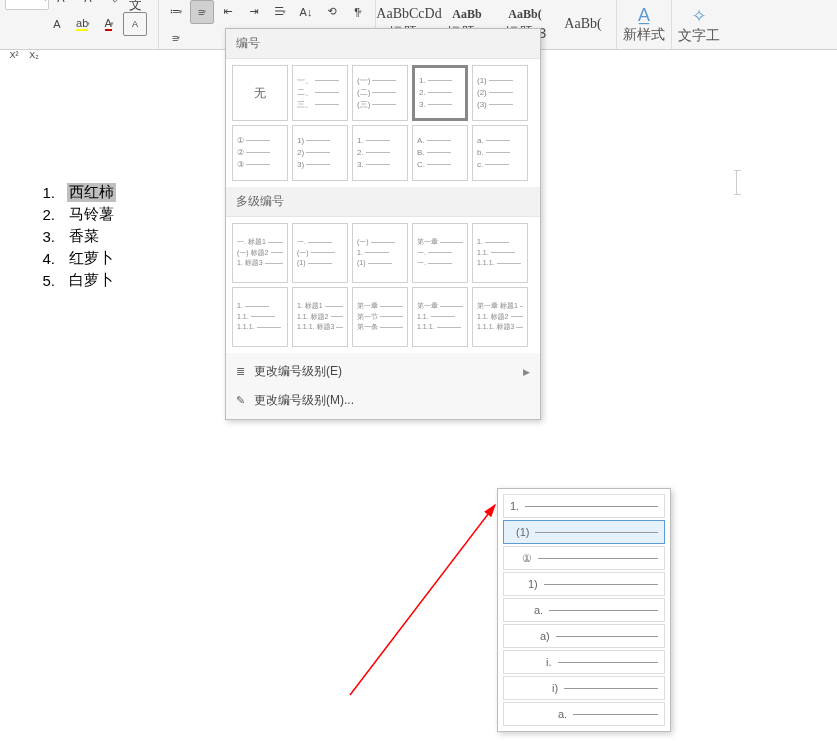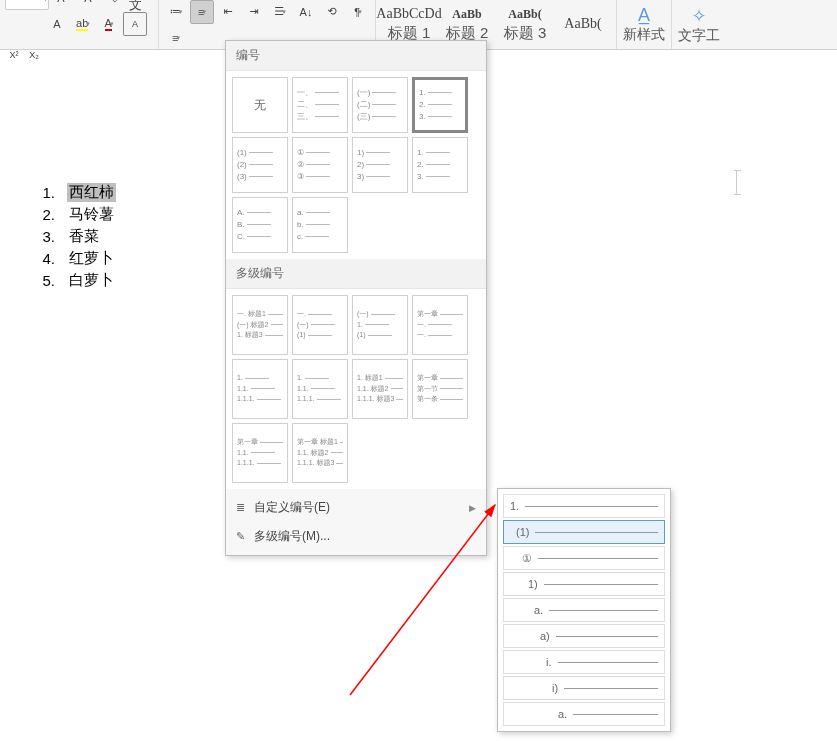--- a/index.html
+++ b/index.html
@@ -21,21 +21,21 @@
 .vbtn .lbl { font-size: 14px; color: #555; }
 
 
 .page { position: absolute; left: 25px; top: 180px; }
 .doc-line { display: flex; align-items: center; font-size: 15px; font-family: "SimSun", serif; margin: 3px 0; }
 .doc-num { width: 30px; text-align: right; margin-right: 12px; }
 .doc-text { padding: 0 2px; }
 .doc-text.sel { background: #bfbfbf; text-align: right; }
 
 
-.num-dd { position: absolute; left: 225px; top: 28px; width: 262px; background: #f7f7f7; border: 1px solid #bcbcbc; box-shadow: 2px 2px 6px rgba(0,0,0,.2); margin-top: 12px; }
+.num-dd { position: absolute; left: 225px; top: 28px; width: 316px; background: #f7f7f7; border: 1px solid #bcbcbc; box-shadow: 2px 2px 6px rgba(0,0,0,.2); }
 .dd-title { padding: 6px 10px; font-size: 12px; color: #666; border-bottom: 1px solid #e5e5e5; background: #f2f2f2; }
 .dd-grid { display: flex; flex-wrap: wrap; padding: 6px; gap: 4px; background: #fff; }
 .dd-cell { width: 56px; height: 56px; border: 1px solid #d0d0d0; background: #fff; cursor: pointer; display: flex; flex-direction: column; justify-content: center; padding: 4px; font-size: 8px; color: #888; line-height: 1.5; }
 .dd-cell.selected { border: 3px solid #888; }
 .dd-cell.none { align-items: center; justify-content: center; font-size: 12px; color: #666; }
 .dd-row { white-space: nowrap; overflow: hidden; }
 .dd-row .ln { display: inline-block; width: 24px; border-top: 1px solid #bbb; vertical-align: middle; margin-left: 2px; }
 .dd-cell.ml { height: 60px; font-size: 7px; }
 .dd-menu { padding: 4px 0; background: #f7f7f7; }
 .dd-item { display: flex; align-items: center; padding: 6px 10px; font-size: 12px; color: #444; cursor: pointer; position: relative; }
@@ -261,26 +261,26 @@
       </div>
       <div class="dd-cell ml">
         <div class="dd-row"><span>第一章 标题1</span><span class="ln"></span></div>
         <div class="dd-row"><span>1.1. 标题2</span><span class="ln"></span></div>
         <div class="dd-row"><span>1.1.1. 标题3</span><span class="ln"></span></div>
       </div>
     </div>
   <div class="dd-menu">
     <div class="dd-item">
       <span class="mi">≣</span>
-      <span>自定义编号(E)</span>
+      <span>更改编号级别(E)</span>
       <span class="arrow">▶</span>
     </div>
     <div class="dd-item">
       <span class="mi">✎</span>
-      <span>多级编号(M)...</span>
+      <span>更改编号级别(M)...</span>
     </div>
   </div>
 </div>
 
 <div class="lvl-dd" id="lvl-dd">
     <div class="lvl-item" style="padding-left: 6px;">
       <span class="lvl-pre">1.</span>
       <span class="lvl-line"></span>
     </div>
     <div class="lvl-item sel" style="padding-left: 12px;">

